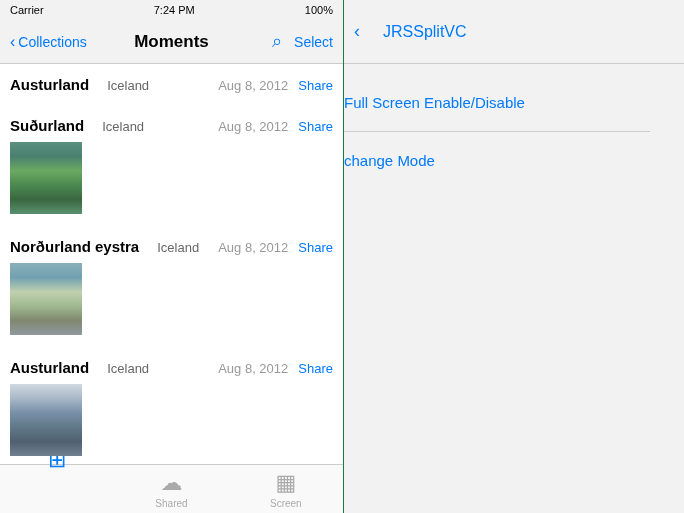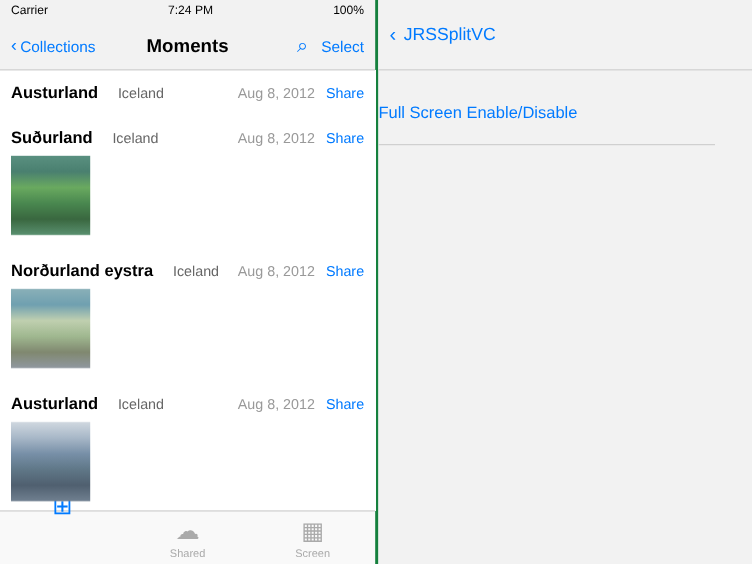--- a/index.html
+++ b/index.html
@@ -5,21 +5,21 @@
     * { box-sizing: border-box; margin: 0; padding: 0; }
     body { font-family: -apple-system, 'Helvetica Neue', Arial, sans-serif; background: #f2f2f2; width: 684px; height: 513px; overflow: hidden; display: flex; }
 
     
     .left-panel {
       width: 344px;
       height: 513px;
       background: #fff;
       display: flex;
       flex-direction: column;
-      border-right: 3px solid #15803d;
+      border-right: 1px solid #15803d;
     }
 
     
     .status-bar {
       height: 20px;
       background: #f2f2f2;
       display: flex;
       align-items: center;
       justify-content: space-between;
       padding: 0 10px;
@@ -173,21 +173,21 @@
     .right-nav-back {
       color: #007aff;
       font-size: 14px;
       display: flex;
       align-items: center;
       gap: 3px;
     }
     .right-nav-title {
       font-size: 16px;
       color: #007aff;
-      margin-left: 4px;
+      margin-left: 20px;
     }
     .right-content {
       flex: 1;
       display: flex;
       flex-direction: column;
       align-items: flex-start;
       padding-top: 30px;
       gap: 20px;
     }
     .right-btn {
@@ -304,14 +304,15 @@
 <div class="right-panel">
   <div class="right-nav-bar">
     <div class="right-nav-back">
       <span style="font-size:18px;">‹</span>
       <span class="right-nav-title">JRSSplitVC</span>
     </div>
   </div>
   <div class="right-content">
     <button class="right-btn">Full Screen Enable/Disable</button>
     <div class="divider"></div>
+    <button class="right-btn">change Mode</button>
   </div>
 </div>
 
 </body></html>

